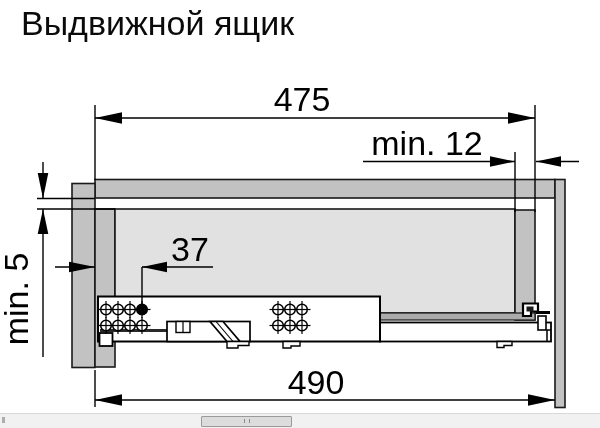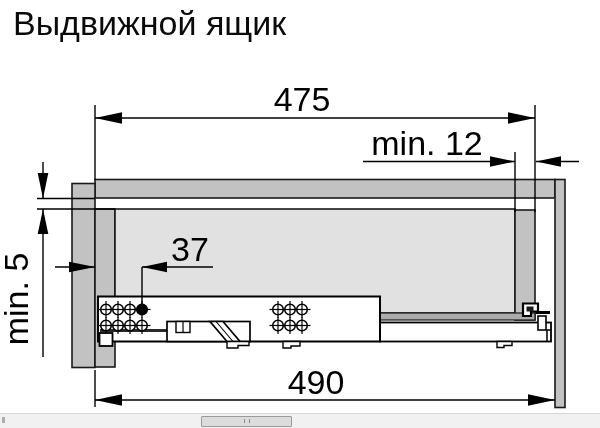--- a/index.html
+++ b/index.html
@@ -1,21 +1,21 @@
 <!DOCTYPE html>
 <html><head>
 <meta charset="utf-8">
 <style>
   html,body{margin:0;padding:0;background:#ffffff;}
   .screen{
     position:relative;width:600px;height:428px;background:#ffffff;
     font-family:"Liberation Sans",sans-serif;overflow:hidden;
   }
   .title{
-    position:absolute;left:13px;top:4px;margin:0;
+    position:absolute;left:21px;top:4px;margin:0;
     font-size:34px;font-weight:400;color:#0a0a0a;letter-spacing:0;
   }
   svg{position:absolute;left:0;top:0;}
   svg text{
     font-family:"Liberation Sans",sans-serif;
     font-size:34px;fill:#000;
   }
   .scroll-track{
     position:absolute;left:0;top:413px;width:600px;height:15px;
     background:#f1f1f1;border-top:1px solid #d8d8d8;box-sizing:border-box;

